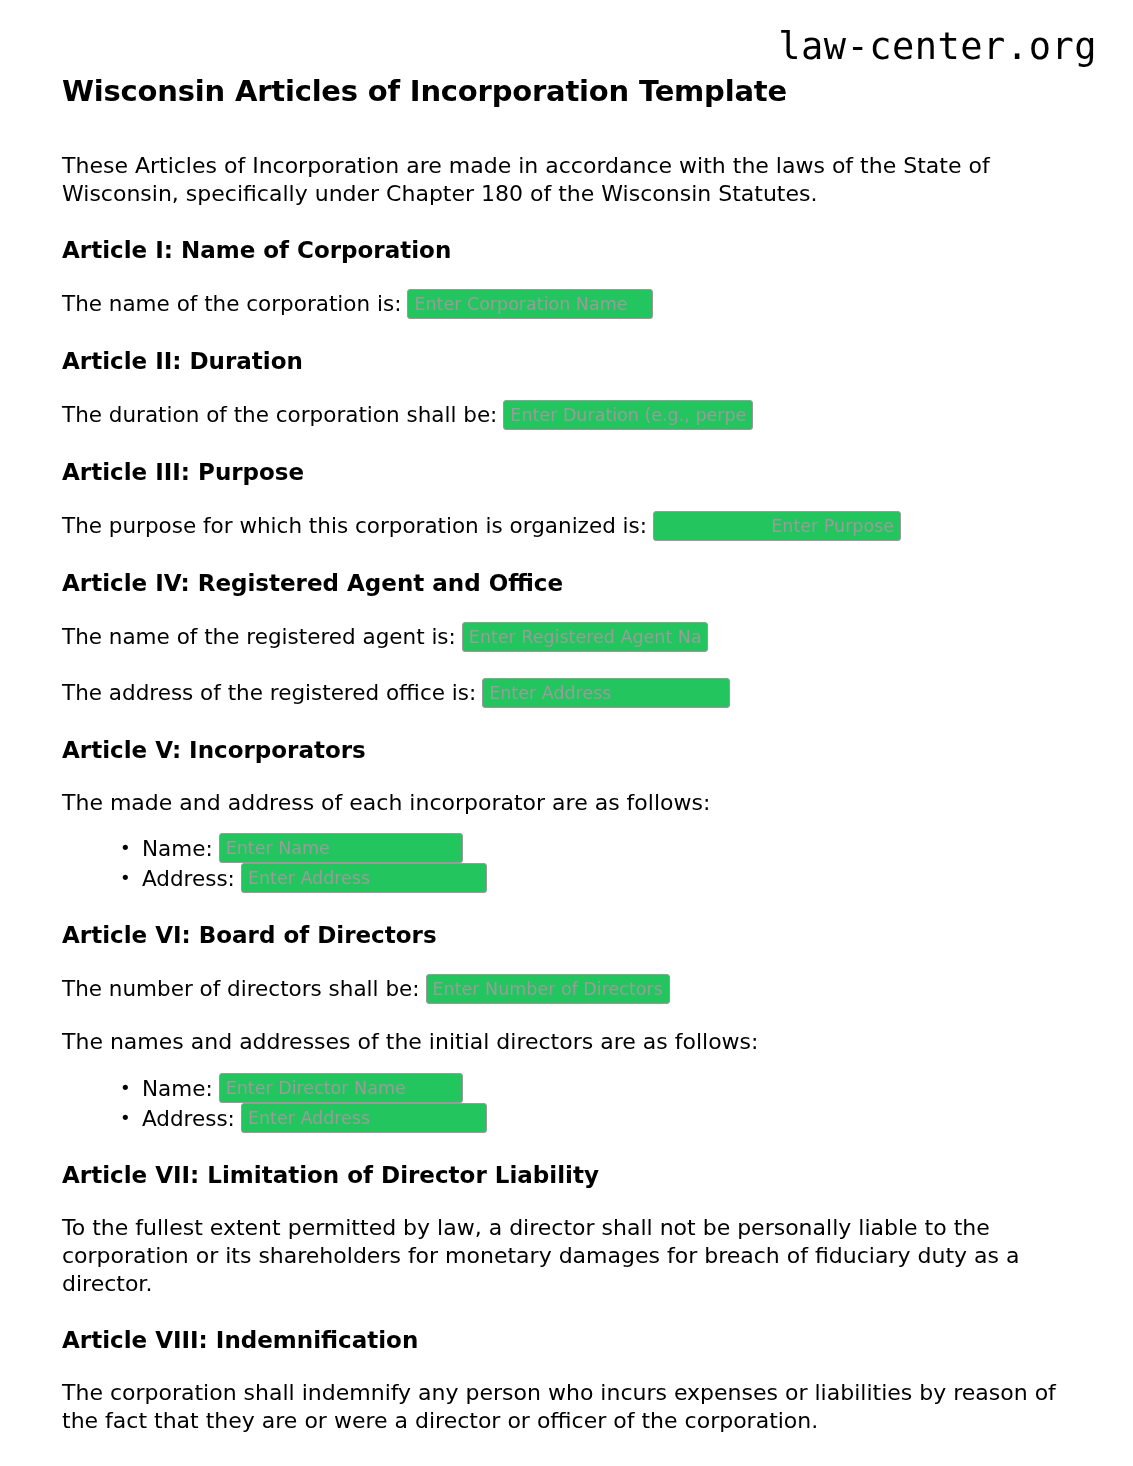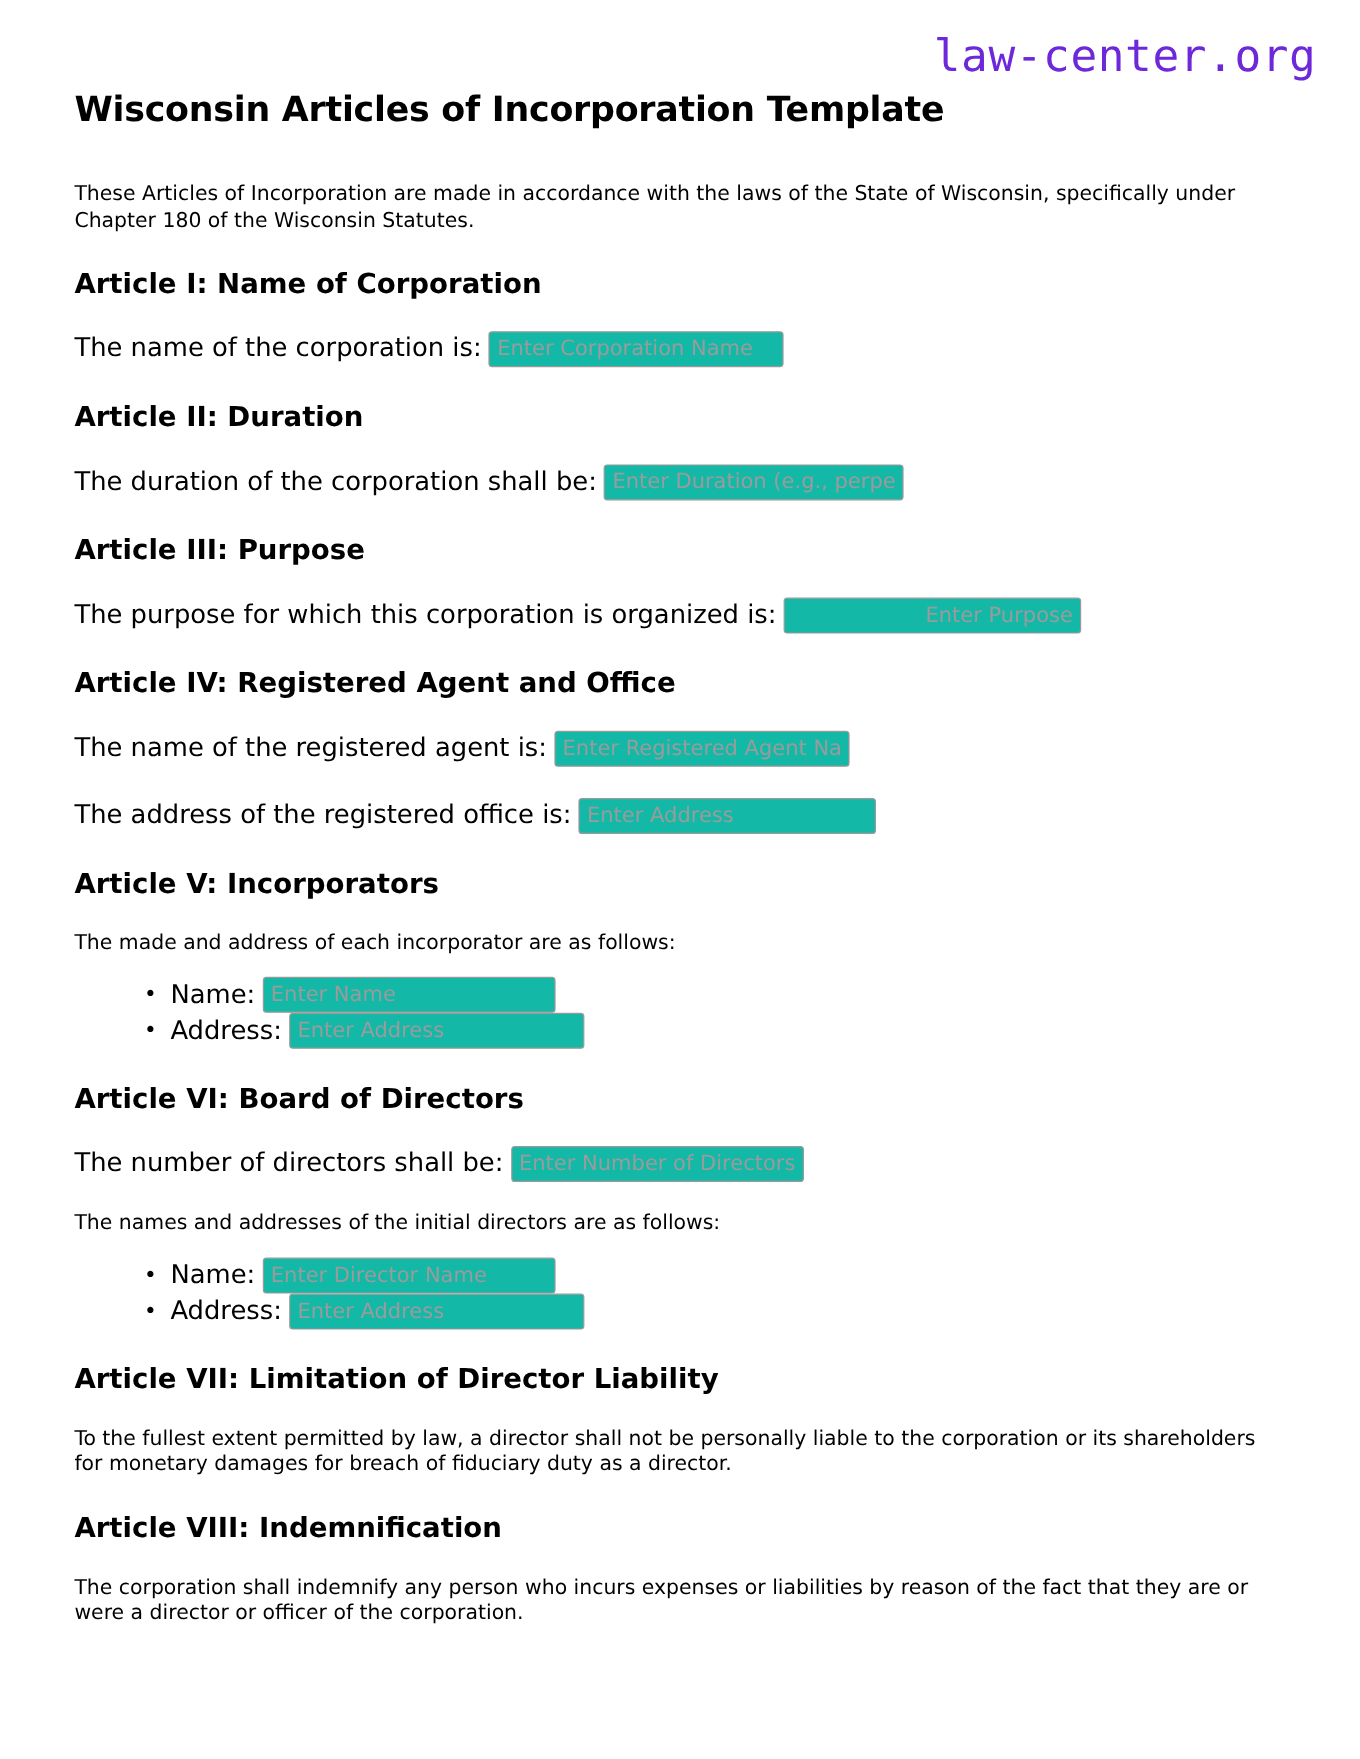--- a/index.html
+++ b/index.html
@@ -25,21 +25,21 @@
   }
 
   
   .watermark {
     position: absolute;
     top: 28px;
     right: 36px;
     font-family: "DejaVu Sans Mono", monospace;
     font-size: 37px;
     letter-spacing: 0.5px;
-    color: #6d28d9;
+    color: #000000;
     white-space: nowrap;
     line-height: 1;
   }
 
   
   h1.doc-title {
     margin: 0;
     padding-top: 74px;
     font-size: 29px;
     font-weight: bold;
@@ -52,21 +52,21 @@
     margin: 0;
     padding: 0;
     font-size: 23px;
     font-weight: bold;
     line-height: 1.3;
   }
 
   
   p.body-text {
     margin: 0;
-    font-size: 17px;
+    font-size: 22px;
     line-height: 1.27;
     max-width: 1008px;
   }
 
   .field-line {
     font-size: 21.5px;
     line-height: 1.3;
     display: flex;
     align-items: center;
     flex-wrap: nowrap;
@@ -82,21 +82,21 @@
   .sp-after-h { height: 23px; }
   .sp-para    { height: 24px; }
   .sp-line    { height: 26px; }
   .sp-list    { height: 17px; }
 
   
   input.txt {
     font-family: "DejaVu Sans", sans-serif;
     font-size: 17.5px;
     color: #000000;
-    background: #14b8a6;
+    background: #22c55e;
     border: 1px solid #9a9a9a;
     border-radius: 3px;
     padding: 3px 6px;
     box-sizing: border-box;
     height: 30px;
     margin-left: 6px;
     outline: none;
   }
   input.txt::placeholder {
     color: #9b9b9b;

